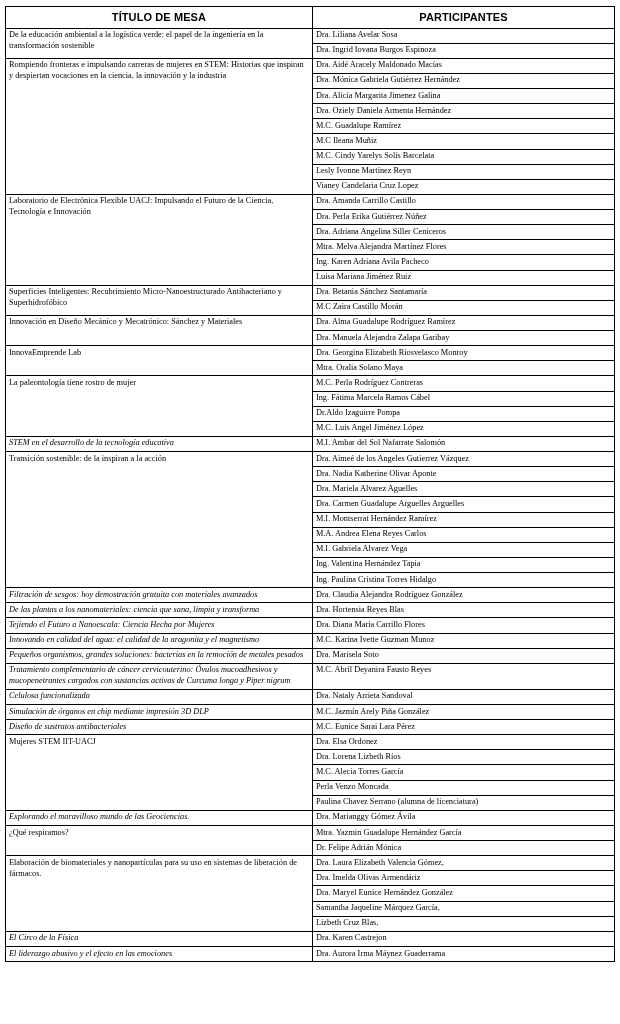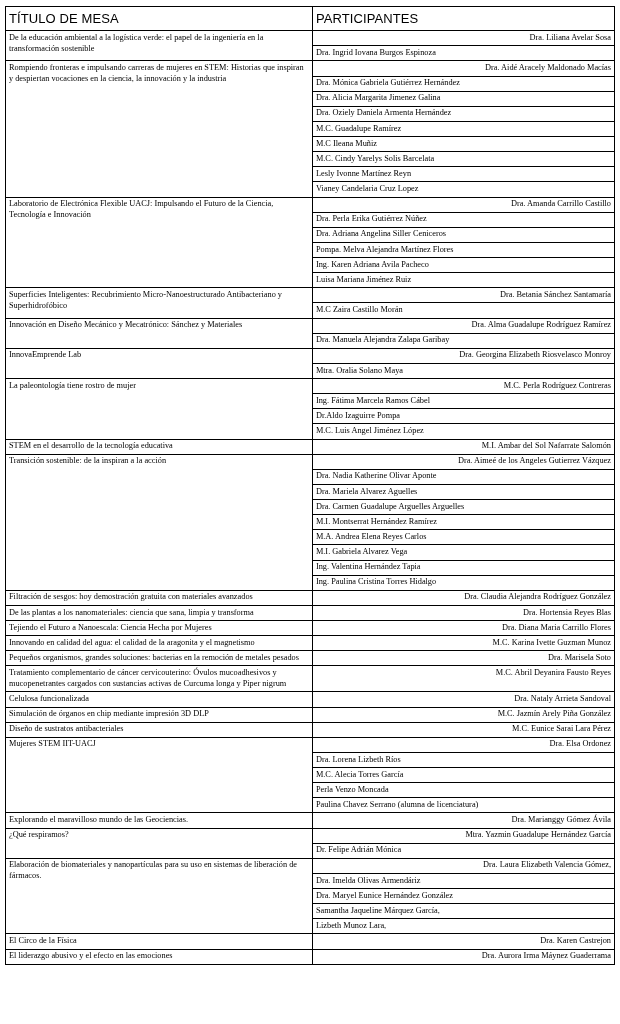--- a/index.html
+++ b/index.html
@@ -27,41 +27,41 @@
   table.doc-table col.c1 { width: 50.4%; }
   table.doc-table col.c2 { width: 49.6%; }
 
   .doc-table th, .doc-table td {
     border: 0.8px solid #000000;
     vertical-align: top;
     padding: 1.6px 3px 1.6px 3px;
     word-wrap: break-word;
   }
   .doc-table thead th {
-    font-size: 13px;
+    font-size: 11px;
     font-family: "Liberation Sans", sans-serif;
-    font-weight: normal;
-    text-align: left;
+    font-weight: bold;
+    text-align: center;
     padding-top: 3px;
     padding-bottom: 3px;
     letter-spacing: 0.1px;
   }
   
   .group-start > td {
     border-top: 1.6px solid #000000;
   }
   .group-last > td.left-cell {
     border-bottom: 1.6px solid #000000;
+    font-style: italic;
   }
   .group-last > td.right-cell {
     border-bottom: 0.8px solid #000000;
   }
   .group-start > td.right-cell {
     border-top: 1.6px solid #000000;
-    text-align: right;
   }
   .title-text {
     display: block;
   }
   .part-text {
     display: block;
   }
 </style>
 </head>
 <body>
@@ -153,21 +153,21 @@
             <span class="part-text">Dra. Perla Erika Gutiérrez Núñez</span>
           </td>
         </tr>
         <tr class="sub-row">
           <td class="right-cell">
             <span class="part-text">Dra. Adriana Angelina Siller Ceniceros</span>
           </td>
         </tr>
         <tr class="sub-row">
           <td class="right-cell">
-            <span class="part-text">Pompa. Melva Alejandra Martínez Flores</span>
+            <span class="part-text">Mtra. Melva Alejandra Martínez Flores</span>
           </td>
         </tr>
         <tr class="sub-row">
           <td class="right-cell">
             <span class="part-text">Ing. Karen Adriana Avila Pacheco</span>
           </td>
         </tr>
         <tr class="sub-row group-last">
           <td class="right-cell">
             <span class="part-text">Luisa Mariana Jiménez Ruiz</span>
@@ -430,21 +430,21 @@
             <span class="part-text">Dra. Maryel Eunice Hernández González</span>
           </td>
         </tr>
         <tr class="sub-row">
           <td class="right-cell">
             <span class="part-text">Samantha Jaqueline Márquez García,</span>
           </td>
         </tr>
         <tr class="sub-row group-last">
           <td class="right-cell">
-            <span class="part-text">Lizbeth Munoz Lara,</span>
+            <span class="part-text">Lizbeth Cruz Blas,</span>
           </td>
         </tr>
         <tr class="group-start group-last">
           <td class="left-cell" rowspan="1">
             <span class="title-text">El Circo de la Física</span>
           </td>
           <td class="right-cell">
             <span class="part-text">Dra. Karen Castrejon</span>
           </td>
         </tr>

